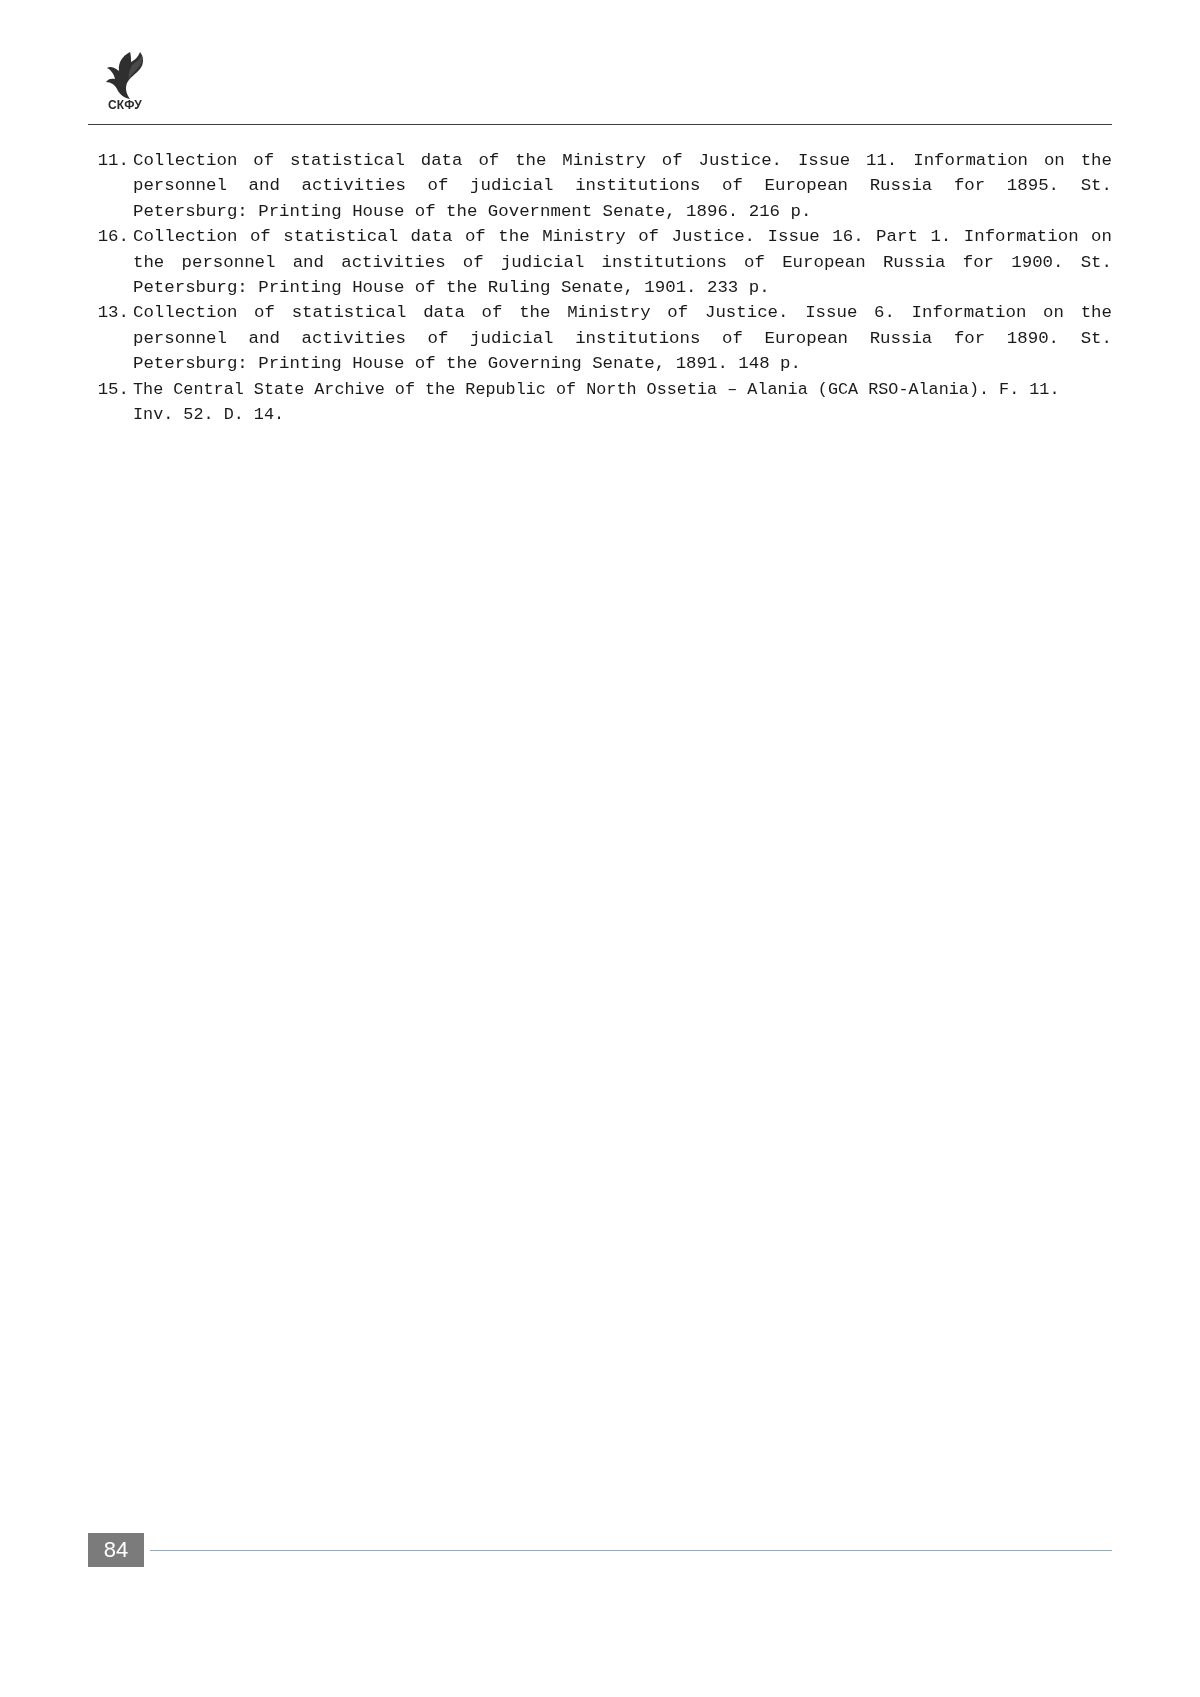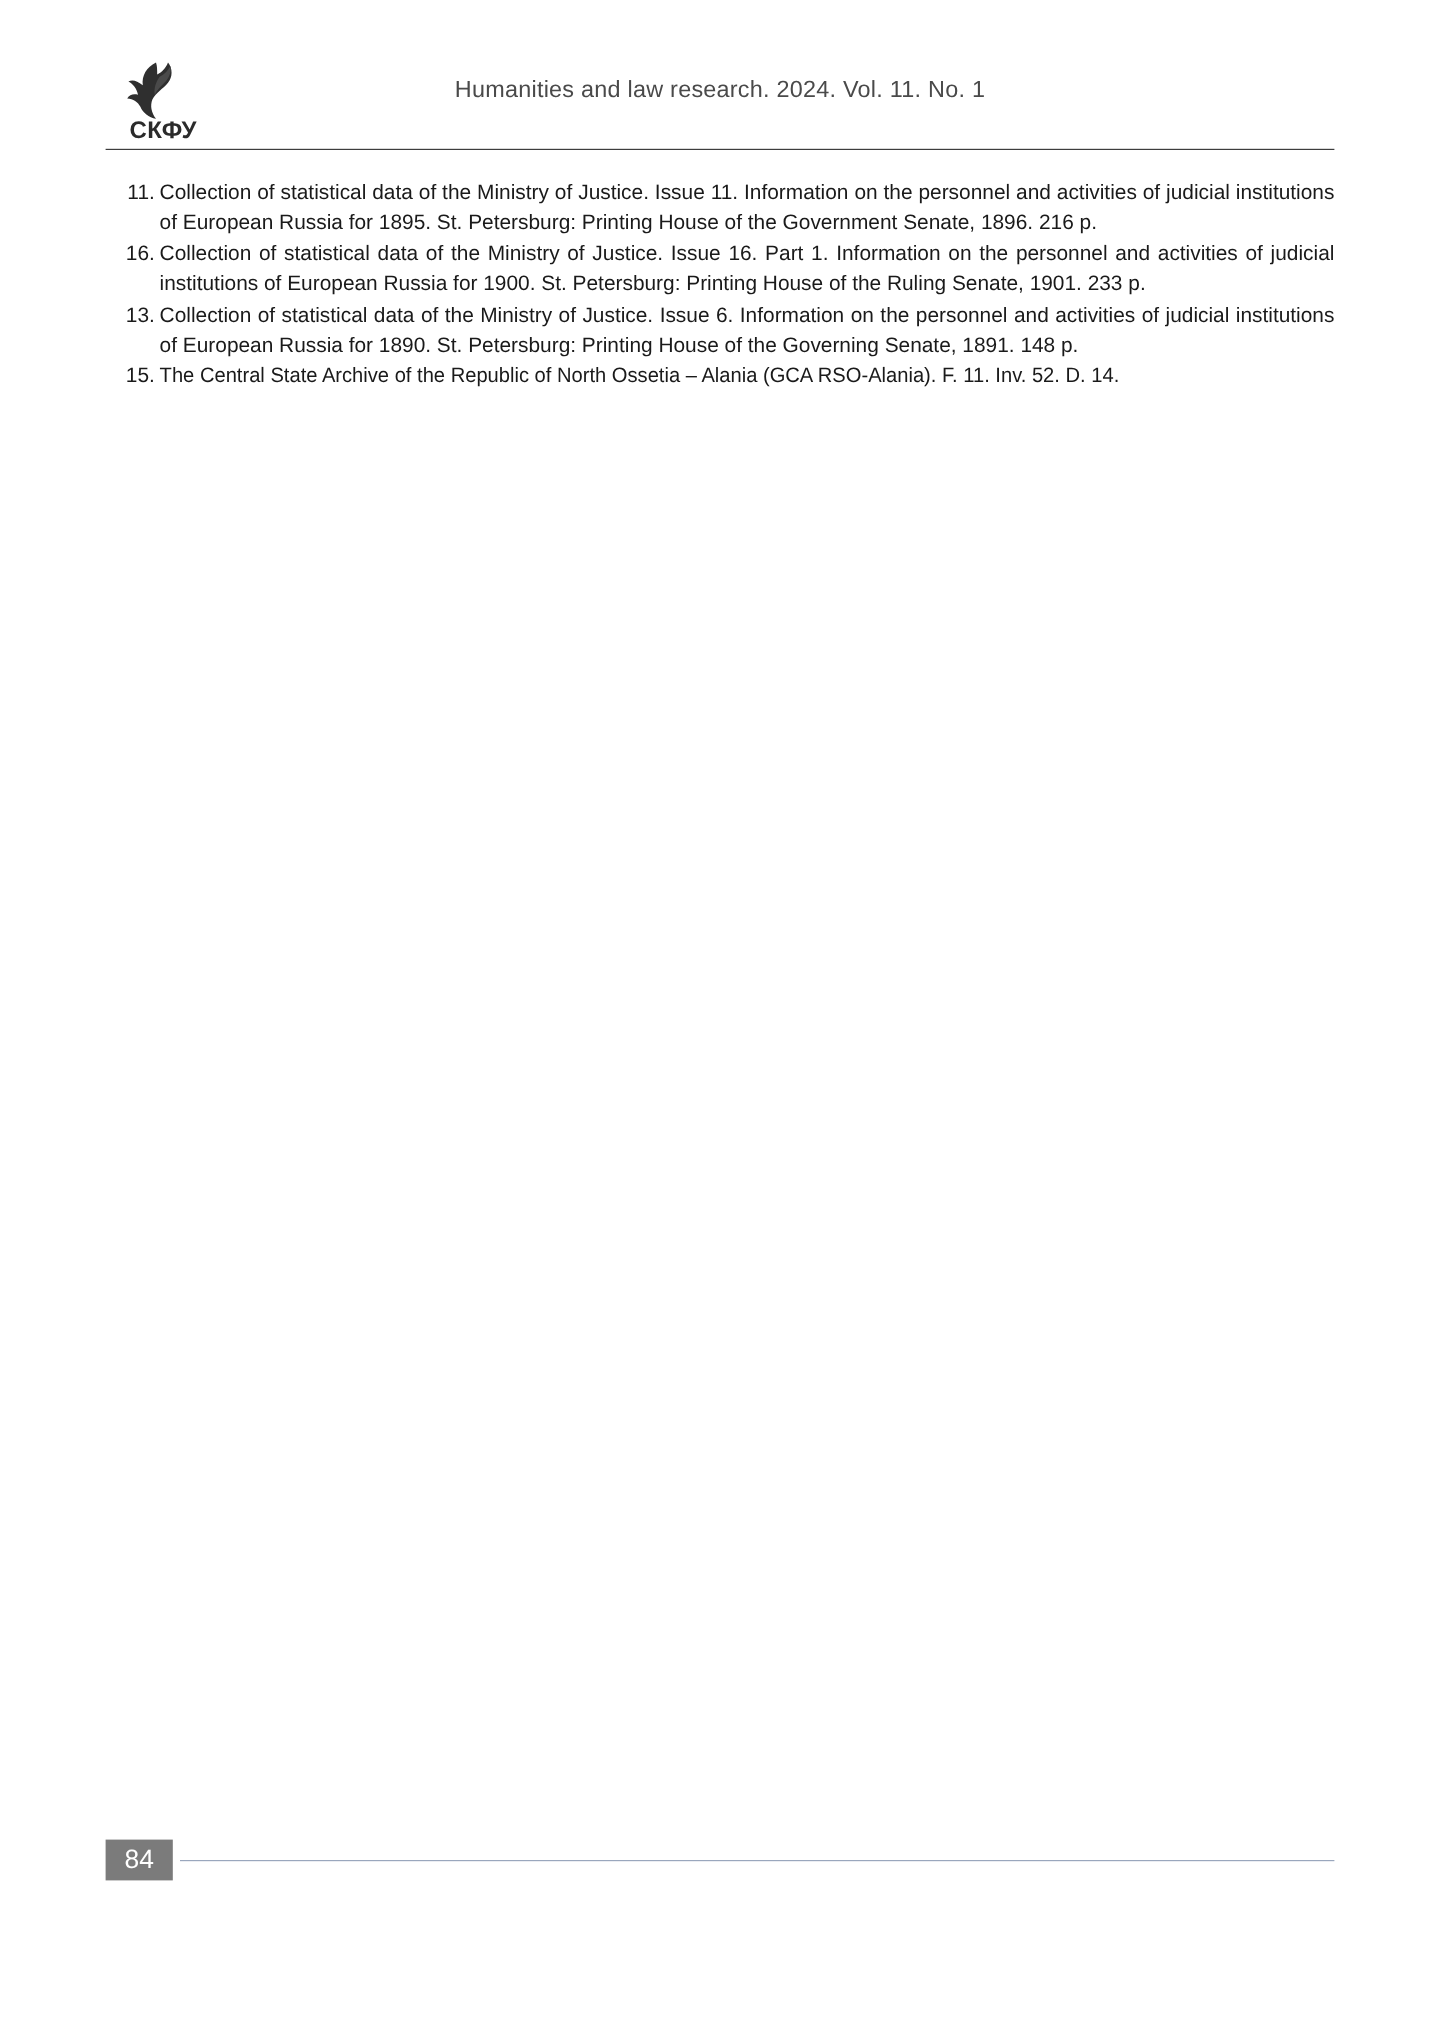--- a/index.html
+++ b/index.html
@@ -44,21 +44,21 @@
   .logo-svg {
     position: absolute;
     left: 6px;
     top: 0;
   }
   .logo-text {
     position: absolute;
     left: 14px;
     top: 48px;
     font-family: "Liberation Sans", sans-serif;
-    font-size: 20px;
+    font-size: 12px;
     font-weight: bold;
     letter-spacing: 0.2px;
     color: #2b2b2b;
   }
   .header-title {
     position: absolute;
     left: 0;
     right: 0;
     top: 18px;
     text-align: center;
@@ -81,20 +81,21 @@
     left: 88px;
     right: 88px;
     top: 148px;
   }
   .ref-item {
     display: flex;
     align-items: flex-start;
     font-size: 17.4px;
     line-height: 1.46;
     margin-bottom: 0px;
+    font-family: Liberation Mono, monospace;
   }
   .ref-num {
     flex: 0 0 auto;
     width: 41px;
     text-align: right;
     padding-right: 4px;
     white-space: nowrap;
   }
   .ref-text {
     flex: 1 1 auto;
@@ -151,21 +152,20 @@
     <div class="header-logo">
       <div class="logo-mark">
         <svg class="logo-svg" width="62" height="52" viewBox="0 0 62 52">
           <path d="M30 2 C22 6 18 13 19 21 C14 17 10 16 7 18 C11 20 14 24 15 29 C11 28 8 29 6 32 C11 32 15 35 17 39 C19 44 24 48 30 49 C26 44 25 38 27 33 C30 27 36 24 40 19 C44 14 44 7 40 2 C38 7 35 10 31 12 C31 8 31 5 30 2 Z" fill="#2f2f2f"></path>
           <path d="M33 14 C37 12 40 9 42 5 C43 10 41 15 37 19 C34 22 31 25 29 29 C28 24 30 18 33 14 Z" fill="#4a4a4a"></path>
         </svg>
         <div class="logo-text">СКФУ</div>
       </div>
     </div>
 
-    <div class="header-title">Humanities and law research. 2024. Vol. 11. No. 1</div>
   </div>
   <div class="header-rule"></div>
 
   <div class="refs">
 
     <div class="ref-item">
       <span class="ref-num">11.</span>
       <span class="ref-text">Collection of statistical data of the Ministry of Justice. Issue 11. Information on the personnel and activities of judicial institutions of European Russia for 1895. St. Petersburg: Printing House of the Government Senate, 1896. 216 p.</span>
     </div>
 

